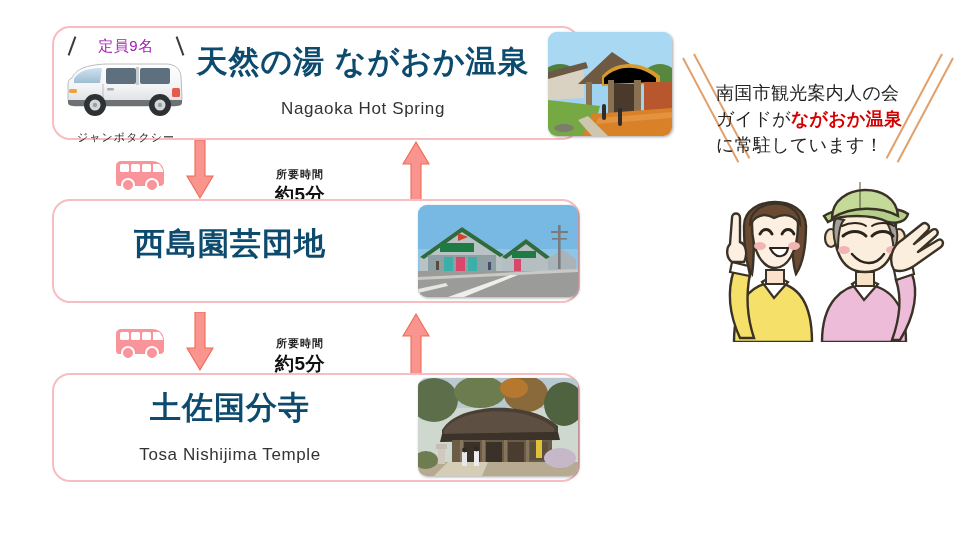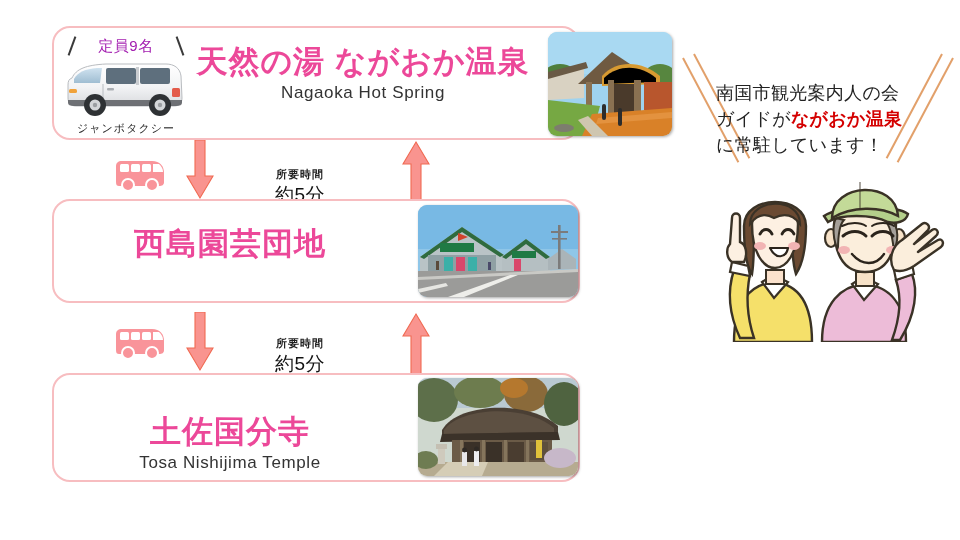--- a/index.html
+++ b/index.html
@@ -24,30 +24,30 @@
   #box-nishijima{left:52px;top:199px;width:528px;height:104px;}
   #box-kokubunji{left:52px;top:373px;width:528px;height:109px;}
 
   .box-titles{
     position:absolute;
     text-align:center;
   }
   .title-ja{
     font-size:31px;
     font-weight:bold;
-    color:#ec4899;
+    color:#0c4a6e;
     letter-spacing:1px;
     line-height:1.05;
     white-space:nowrap;
   }
   .title-en{
     font-size:17px;
     color:#333333;
     letter-spacing:0.6px;
-    margin-top:4px;
+    margin-top:20px;
     white-space:nowrap;
   }
 
   
   #taxi-badge{
     position:absolute;
     left:62px;top:34px;width:128px;height:100px;
   }
   .capacity-row{
     position:relative;height:24px;
@@ -57,21 +57,21 @@
     font-size:15px;color:#a21caf;white-space:nowrap;
     letter-spacing:0.5px;
   }
   .slash{
     position:absolute;top:2px;width:2px;height:20px;background:#3a3a3a;
   }
   .slash.left{left:9px;transform:rotate(20deg);}
   .slash.right{right:9px;transform:rotate(-20deg);}
   .taxi-label{
     text-align:center;font-size:11px;color:#2b2b2b;
-    letter-spacing:1px;margin-top:1px;white-space:nowrap;
+    letter-spacing:1px;margin-top:10px;white-space:nowrap;
   }
 
   
   .photo{
     position:absolute;
     border-radius:9px;
     overflow:hidden;
     box-shadow:1px 1px 3px rgba(0,0,0,.35);
   }
   #photo-nagaoka{left:548px;top:32px;width:124px;height:104px;}
@@ -79,21 +79,21 @@
   #photo-kokubunji{left:418px;top:378px;width:160px;height:98px;}
 
   
   .arrow{position:absolute;}
   .arrow svg{display:block;}
 
   
   .bus-icon{position:absolute;}
   .time-block{position:absolute;text-align:center;}
   .time-label{font-size:11px;font-weight:bold;color:#1f1f1f;letter-spacing:1px;margin-top:12px;}
-  .time-value{font-size:19px;font-weight:normal;color:#111111;letter-spacing:0.5px;margin-top:0;}
+  .time-value{font-size:19px;font-weight:bold;color:#111111;letter-spacing:0.5px;margin-top:0;}
 
   
   #guide-callout{position:absolute;left:676px;top:48px;width:284px;height:130px;}
   .callout-text{
     position:absolute;left:40px;top:32px;width:218px;
     font-size:18px;line-height:1.45;color:#222222;letter-spacing:0.3px;
   }
   .hl{color:#d40000;font-weight:bold;}
   .accent{position:absolute;width:2px;background:#e2a06a;}
 
@@ -290,21 +290,21 @@
   </div>
 
   <div class="arrow" style="left:402px;top:312px;">
     <svg viewBox="0 0 28 62" width="28" height="62">
       <path d="M14 2 L27 24 L19 24 L19 62 L9 62 L9 24 L1 24 Z" fill="#f9948f" stroke="#f06a52" stroke-width="1.1"></path>
     </svg>
   </div>
 
   <div class="route-box" id="box-kokubunji"></div>
 
-  <div class="box-titles" style="left:62px;top:416px;width:336px;">
+  <div class="box-titles" style="left:62px;top:392px;width:336px;">
     <div class="title-ja">土佐国分寺</div>
     <div class="title-en">Tosa Nishijima Temple</div>
   </div>
 
   <div class="photo" id="photo-kokubunji">
     <svg viewBox="0 0 160 98" width="160" height="98" preserveAspectRatio="none">
       <rect width="160" height="98" fill="#cfd8cf"></rect>
 
       <rect y="0" width="160" height="30" fill="#b9c9d2"></rect>
 

